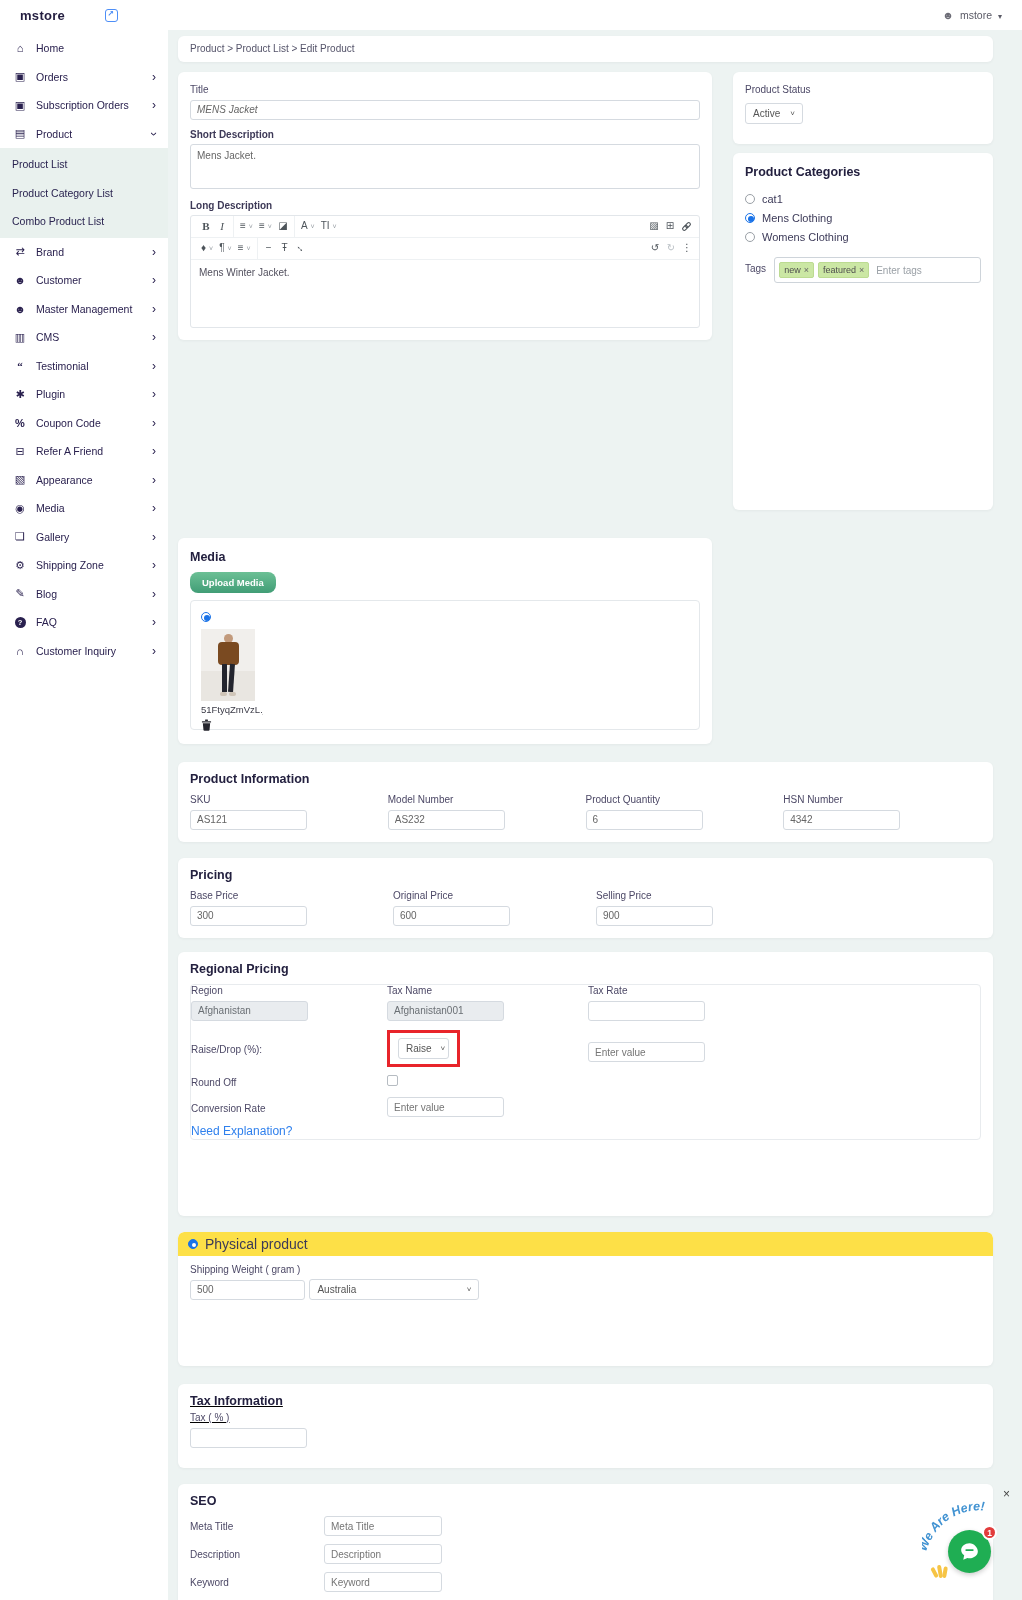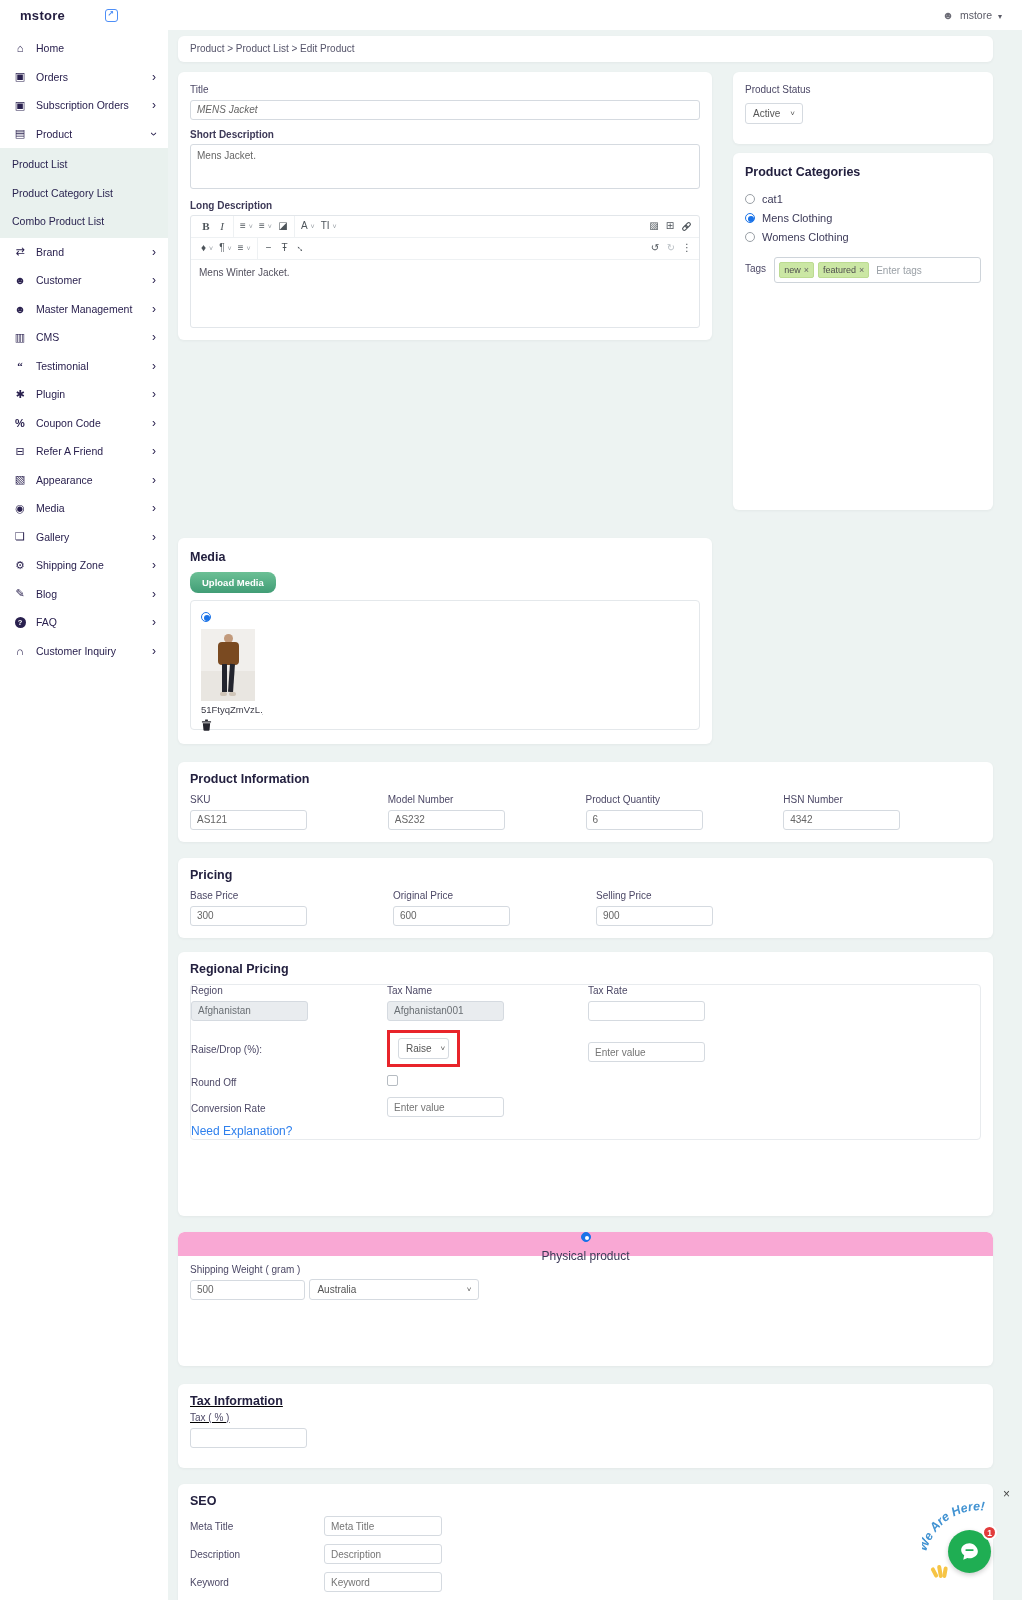--- a/index.html
+++ b/index.html
@@ -106,21 +106,21 @@
   .reg-box{border:1px solid #e8ebee;border-radius:4px;padding:0;}
   .reg-row{display:flex;align-items:flex-start;margin-bottom:9px;}
   .reg-c1{width:196px;} .reg-c2{width:201px;} .reg-c3{width:203px;}
   .reg-lbl{font-size:10px;color:#4c4866;}
   .red-box{display:inline-block;border:3px solid #e8242a;padding:5px 8px;}
   .cb{width:11px;height:11px;border:1px solid #b6bcc2;border-radius:2px;background:#fff;display:inline-block;cursor:pointer;}
   .help-link{font-size:12px;color:#2f80ed;cursor:pointer;display:inline-block;margin-top:2px;}
 
   
   .card-phys{width:815px;height:134px;margin-top:16px;overflow:hidden;}
-  .phys-head{height:24px;background:#f9a8d4;display:flex;align-items:center;gap:7px;padding:0 10px;font-size:12px;color:#3c3a58;border-radius:6px 6px 0 0;flex-direction:column;}
+  .phys-head{height:24px;background:#fde047;display:flex;align-items:center;gap:7px;padding:0 10px;font-size:14px;color:#3c3a58;border-radius:6px 6px 0 0;}
   .phys-body{padding:8px 12px;}
 
   
   .seo-row{display:flex;align-items:center;margin-bottom:8px;}
   .seo-lbl{width:134px;font-size:10px;color:#4c4866;}
   .seo-inp{width:118px;}
 
   
   .chat{position:absolute;left:920px;top:1488px;width:96px;height:104px;}
   .chat-close{position:absolute;right:6px;top:0;font-size:12px;color:#444;cursor:pointer;line-height:1;}

